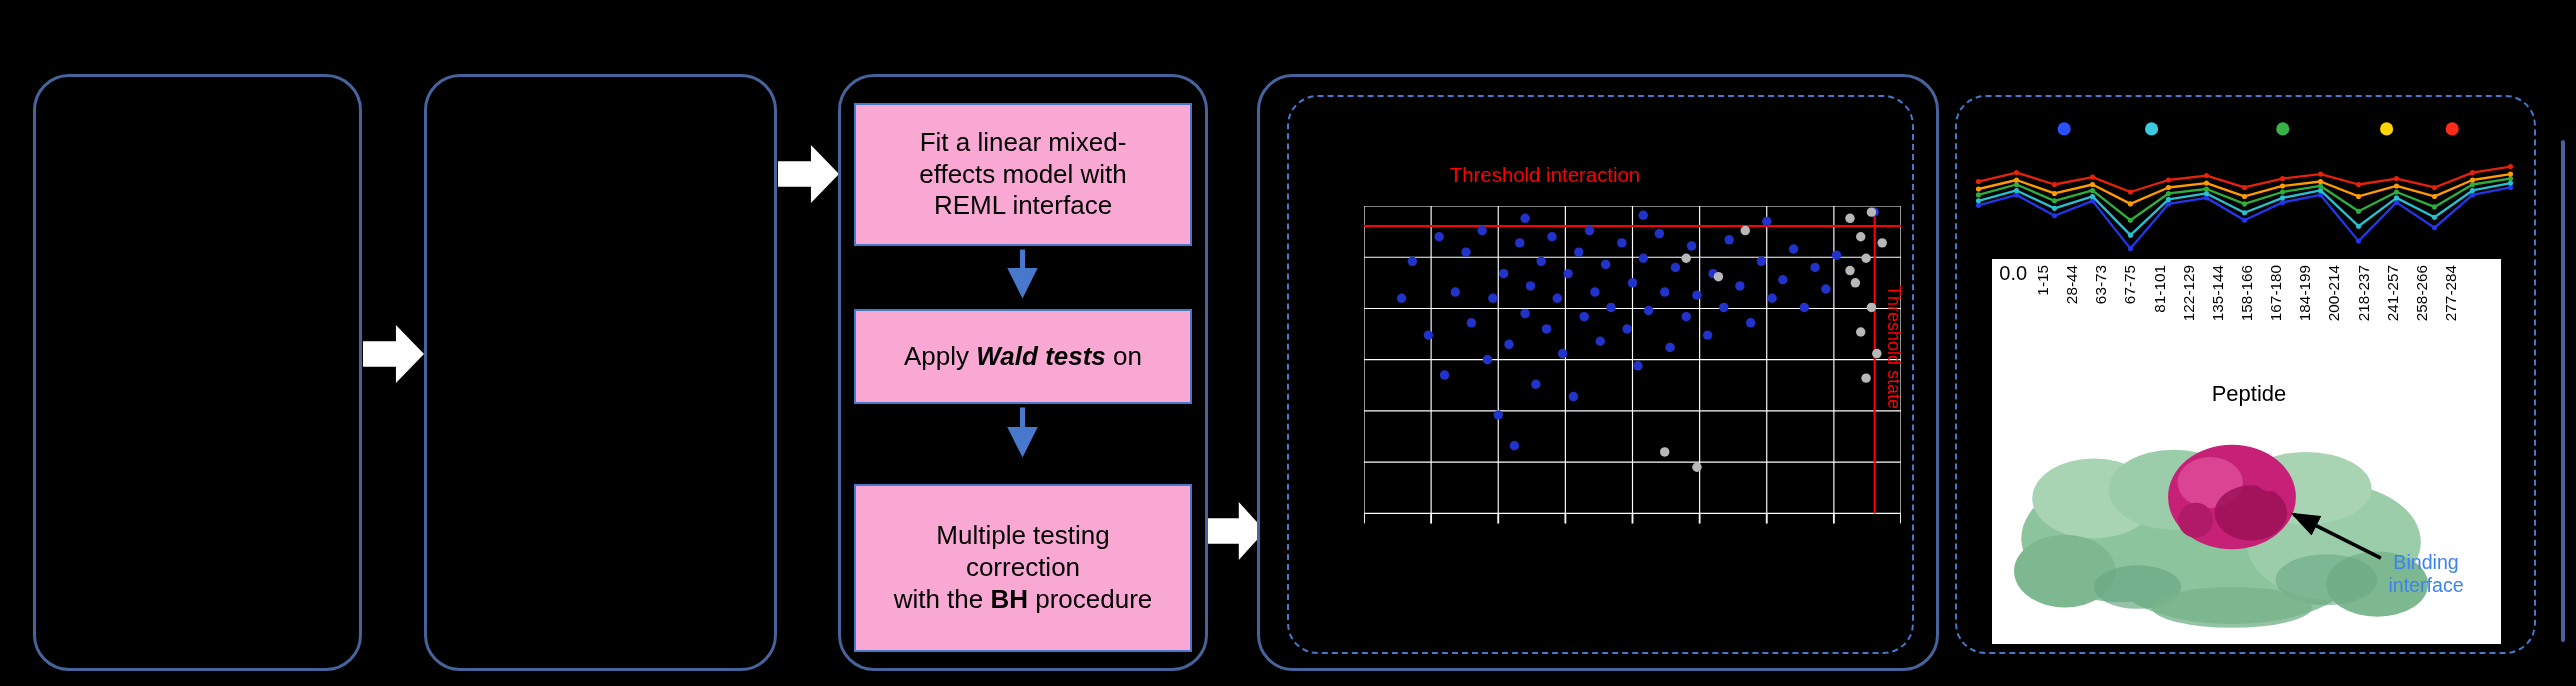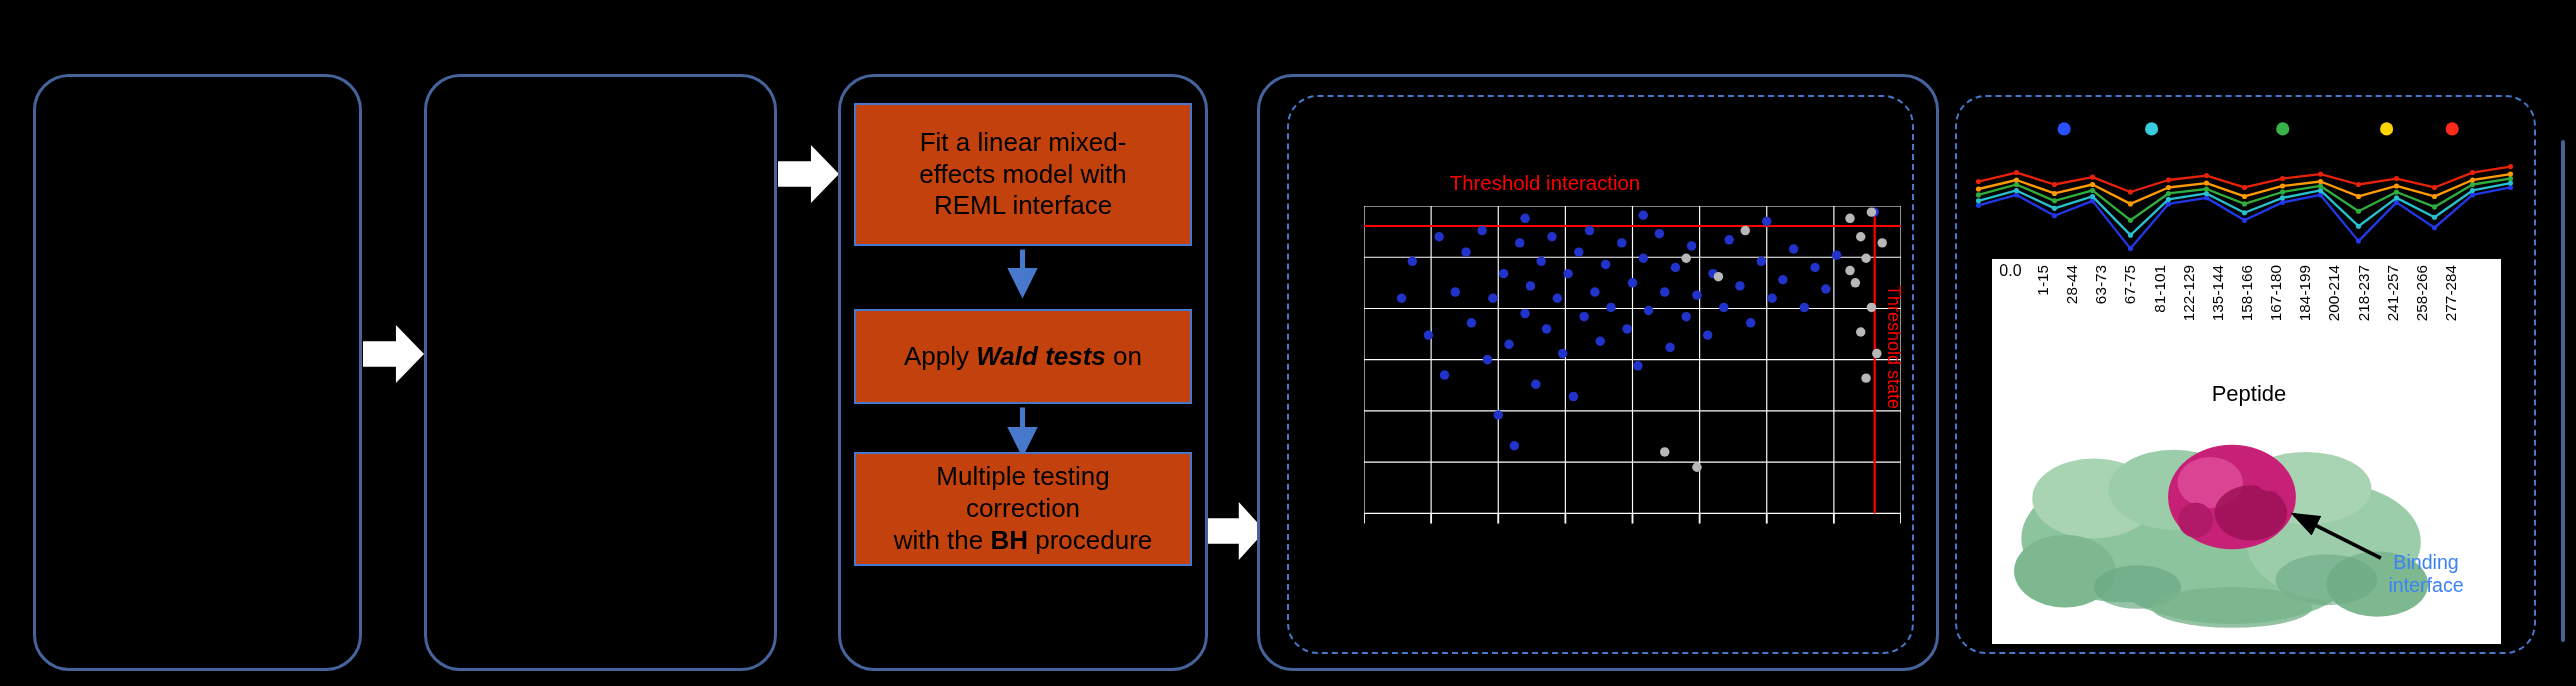--- a/index.html
+++ b/index.html
@@ -17,47 +17,47 @@
   #dash-peptide{left:1955px;top:95px;width:581px;height:559px;}
   #edge-line{position:absolute;left:2561px;top:140px;width:3.6px;height:502px;background:#46639c;border-radius:2.2px;}
 
   
   .block-arrow{position:absolute;background:#fff;clip-path:polygon(0 28%,54% 28%,54% 0,100% 50%,54% 100%,54% 72%,0 72%);}
   #flow-arrow-1{left:363px;top:325px;width:61px;height:58px;}
   #flow-arrow-2{left:778px;top:145px;width:61px;height:58px;}
   #flow-arrow-3{left:1208px;top:502px;width:57px;height:58px;}
 
   
-  .flow-box{position:absolute;left:854px;width:338px;background:#c2410c;border:2.2px solid #4878cc;display:flex;align-items:center;justify-content:center;box-sizing:border-box;padding:5.8px 7.3px;}
+  .flow-box{position:absolute;left:854px;width:338px;background:#f9a8d4;border:2.2px solid #4878cc;display:flex;align-items:center;justify-content:center;box-sizing:border-box;padding:5.8px 7.3px;}
   .flow-text{text-align:center;font-size:26px;line-height:1.22;color:#000;}
   #step-1{top:103px;height:143px;}
   #step-2{top:309px;height:95px;}
-  #step-3{top:452px;height:114px;}
+  #step-3{top:484px;height:168px;}
   .down-arrow{position:absolute;left:1005px;width:35px;}
   #down-arrow-1{top:248px;height:60px;}
   #down-arrow-2{top:406px;height:61px;}
 
   
   #csv-icon{position:absolute;left:447px;top:90px;width:313px;height:285px;background:linear-gradient(160deg,#ffffff,#e8edf0);border:1.5px solid #b9c2c9;border-radius:11.6px;box-sizing:border-box;}
   #csv-grid{position:absolute;right:8.7px;top:7.3px;width:183px;height:176px;border:1.5px solid #ccd5da;background-image:repeating-linear-gradient(to right,transparent 0 35px,#ccd5da 35px 36px),repeating-linear-gradient(to bottom,transparent 0 33px,#ccd5da 33px 35px);}
   #csv-x{position:absolute;left:7.3px;top:-10.2px;font-size:167px;line-height:1;font-weight:800;color:#3fa037;text-shadow:1.5px 1.5px 0 rgba(40,110,40,.35);}
   #csv-banner{position:absolute;left:5.8px;right:5.8px;top:186px;height:76px;border-radius:14.5px;background:linear-gradient(180deg,#79c24e,#2e8f3f);display:flex;align-items:center;justify-content:center;}
   #csv-banner span{font-size:47px;font-weight:800;color:#fff;letter-spacing:2.9px;}
 
   
-  #scatter-title{position:absolute;left:1414px;top:164px;width:262px;text-align:center;color:#ff0000;font-size:20.4px;margin-top:8px;}
+  #scatter-title{position:absolute;left:1414px;top:164px;width:262px;text-align:center;color:#ff0000;font-size:20.4px;}
   #scatter-svg{position:absolute;left:1364px;top:206px;}
   #scatter-side{position:absolute;left:1883px;top:285px;color:#ff0000;font-size:18px;writing-mode:vertical-rl;}
 
   
   #uptake-svg{position:absolute;left:1971px;top:110px;}
 
   
   #peptide-panel{position:absolute;left:1992px;top:259px;width:509px;height:385px;background:#fff;}
-  #uptake-ytick{position:absolute;left:7.3px;top:2.9px;font-size:16px;color:#000;}
+  #uptake-ytick{position:absolute;left:7.3px;top:2.9px;font-size:20px;color:#000;}
   #peptide-labels{position:absolute;left:42px;top:5.8px;width:426px;display:flex;justify-content:space-between;align-items:flex-start;}
   .pep{writing-mode:vertical-rl;transform:rotate(180deg);font-size:15.3px;color:#000;}
   #peptide-title{position:absolute;left:44px;top:122px;width:426px;text-align:center;font-size:22px;color:#000;}
   #protein-svg{position:absolute;left:0;top:145px;}
   #binding-label{position:absolute;left:363px;top:292px;width:142px;text-align:center;font-size:19.6px;line-height:1.15;color:#3b82f6;}
 </style>
 </head>
 <body>
 
 <div id="stage">

